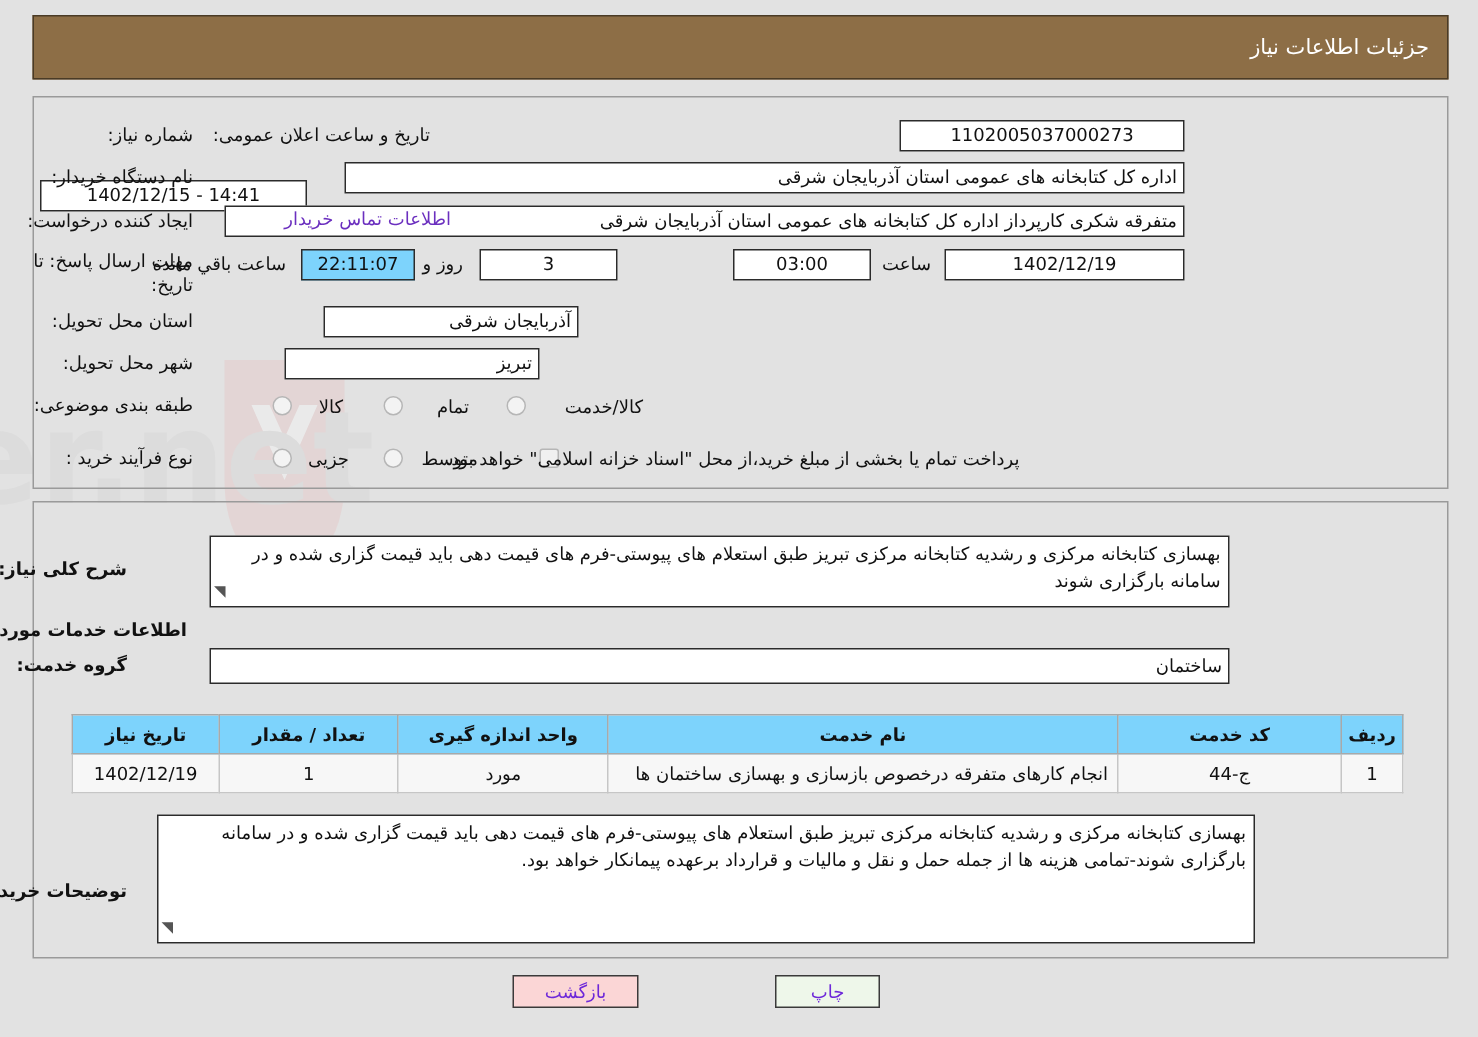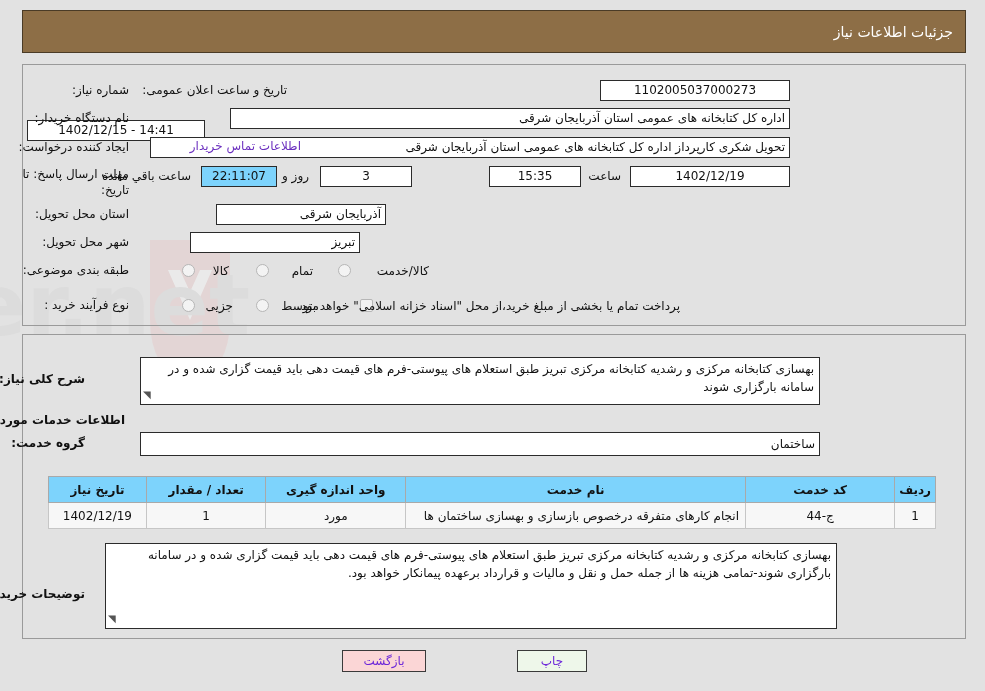--- a/index.html
+++ b/index.html
@@ -214,29 +214,29 @@
   <div class="lbl rt" style="right:856px; top:82px;">شماره نیاز:</div>
   <div class="fld" style="right:195px; top:80px; width:190px;">1102005037000273</div>
 
   <div class="lbl rt" style="right:698px; top:82px;">تاریخ و ساعت اعلان عمومی:</div>
   <div class="fld" style="right:780px; top:80px; width:178px;margin-top:40px;">14:41 - 1402/12/15</div>
 
   <div class="lbl rt" style="right:856px; top:110px;">نام دستگاه خریدار:</div>
   <div class="fld rtl-text" style="right:195px; top:108px; width:560px;">اداره کل کتابخانه های عمومی استان آذربایجان شرقی</div>
 
   <div class="lbl rt" style="right:856px; top:139px;">ایجاد کننده درخواست:</div>
-  <div class="fld rtl-text" style="right:195px; top:137px; width:640px;">تحویل شکری کارپرداز اداره کل کتابخانه های عمومی استان آذربایجان شرقی</div>
+  <div class="fld rtl-text" style="right:195px; top:137px; width:640px;">متفرقه شکری کارپرداز اداره کل کتابخانه های عمومی استان آذربایجان شرقی</div>
   <a class="link" style="right:684px; top:139px;">اطلاعات تماس خریدار</a>
 
   <div class="lbl rt" style="right:856px; top:166px;">مهلت ارسال پاسخ: تا</div>
   <div class="lbl rt" style="right:856px; top:182px;">تاریخ:</div>
 
   <div class="fld" style="right:195px; top:166px; width:160px;">1402/12/19</div>
   <div class="lbl" style="right:364px; top:168px;">ساعت</div>
-  <div class="fld" style="right:404px; top:166px; width:92px;">15:35</div>
+  <div class="fld" style="right:404px; top:166px; width:92px;">03:00</div>
 
   <div class="fld" style="right:573px; top:166px; width:92px;">3</div>
   <div class="lbl" style="right:676px; top:168px;">روز و</div>
   <div class="fld cream" style="right:708px; top:166px; width:76px;">22:11:07</div>
   <div class="lbl" style="right:794px; top:168px;">ساعت باقي مانده</div>
 
   <div class="lbl rt" style="right:856px; top:206px;">استان محل تحویل:</div>
   <div class="fld rtl-text" style="right:599px; top:204px; width:170px;">آذربایجان شرقی</div>
 
   <div class="lbl rt" style="right:856px; top:234px;">شهر محل تحویل:</div>

